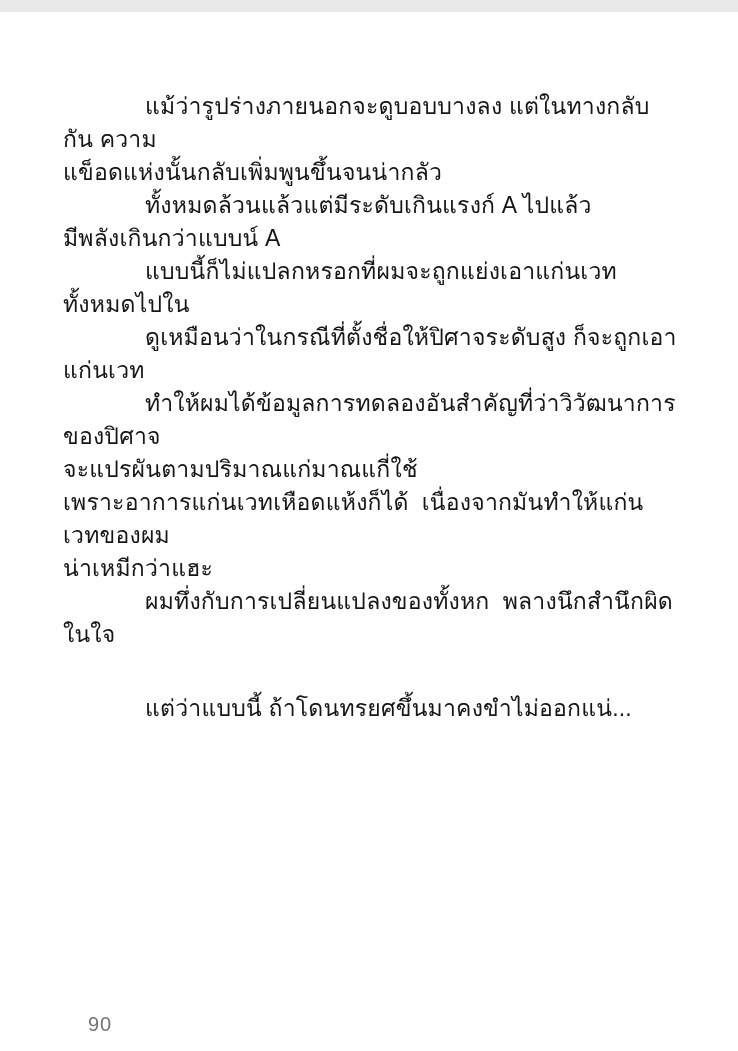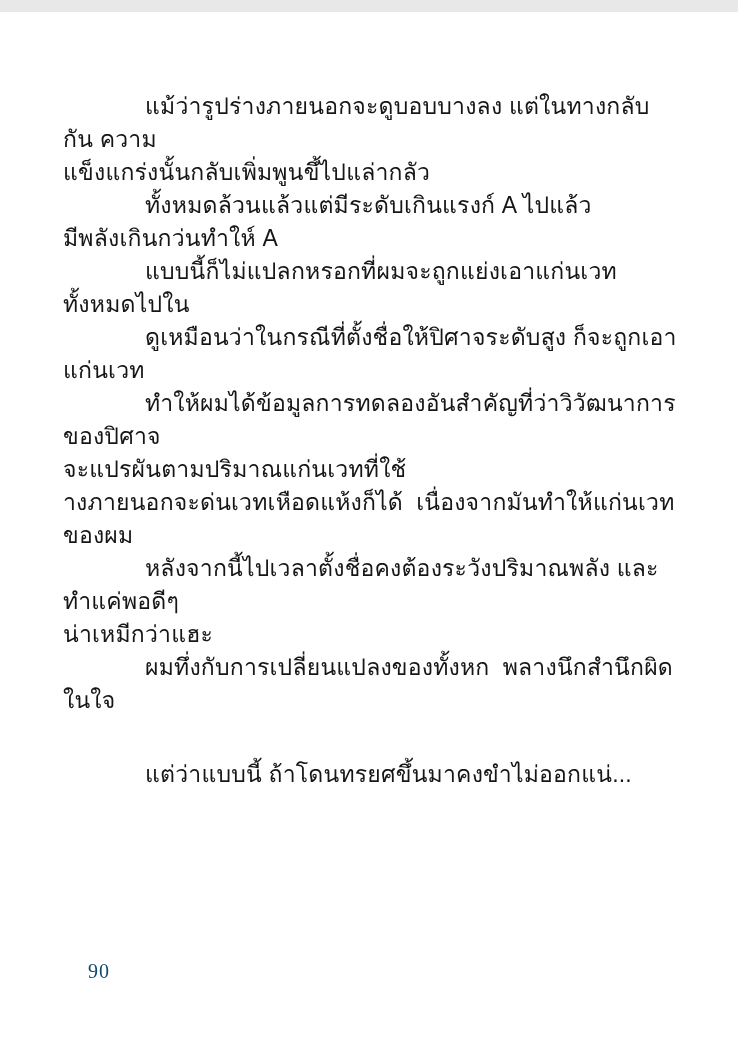--- a/index.html
+++ b/index.html
@@ -32,40 +32,39 @@
   }
   .line.indent {
     text-indent: 82px;
   }
   .line.gap {
     margin-top: 41px;
   }
   .page-number {
     position: absolute;
     left: 88px;
-    top: 948px;
-    font-family: Liberation Serif, serif;
+    top: 1001px;
+    font-family: Liberation Sans, sans-serif;
     font-size: 20px;
-    color: #0c4a6e;
+    color: #737373;
     letter-spacing: 1px;
   }
 </style>
 </head>
 <body>
 
 <div class="page">
   <div class="text-block">
       <div class="line indent">แม้ว่ารูปร่างภายนอกจะดูบอบบางลง แต่ในทางกลับกัน ความ</div>
-      <div class="line">แข็งแกร่งนั้นกลับเพิ่มพูนขึ้ไปแล่ากลัว</div>
+      <div class="line">แข็อดแห่งนั้นกลับเพิ่มพูนขึ้นจนน่ากลัว</div>
       <div class="line indent">ทั้งหมดล้วนแล้วแต่มีระดับเกินแรงก์ A ไปแล้ว</div>
-      <div class="line">มีพลังเกินกว่นทำให์ A</div>
+      <div class="line">มีพลังเกินกว่าแบบน์ A</div>
       <div class="line indent">แบบนี้ก็ไม่แปลกหรอกที่ผมจะถูกแย่งเอาแก่นเวททั้งหมดไปใน</div>
       <div class="line indent">ดูเหมือนว่าในกรณีที่ตั้งชื่อให้ปิศาจระดับสูง ก็จะถูกเอาแก่นเวท</div>
       <div class="line indent">ทำให้ผมได้ข้อมูลการทดลองอันสำคัญที่ว่าวิวัฒนาการของปิศาจ</div>
-      <div class="line">จะแปรผันตามปริมาณแก่นเวทที่ใช้</div>
-      <div class="line">างภายนอกจะด่นเวทเหือดแห้งก็ได้  เนื่องจากมันทำให้แก่นเวทของผม</div>
-      <div class="line indent">หลังจากนี้ไปเวลาตั้งชื่อคงต้องระวังปริมาณพลัง และทำแค่พอดีๆ</div>
+      <div class="line">จะแปรผันตามปริมาณแก่มาณแกี่ใช้</div>
+      <div class="line">เพราะอาการแก่นเวทเหือดแห้งก็ได้  เนื่องจากมันทำให้แก่นเวทของผม</div>
       <div class="line">น่าเหมีกว่าแฮะ</div>
       <div class="line indent">ผมทึ่งกับการเปลี่ยนแปลงของทั้งหก  พลางนึกสำนึกผิดในใจ</div>
       <div class="line indent gap">แต่ว่าแบบนี้ ถ้าโดนทรยศขึ้นมาคงขำไม่ออกแน่...</div>
     </div>
   <div class="page-number">90</div>
 </div>
 
 </body></html>

